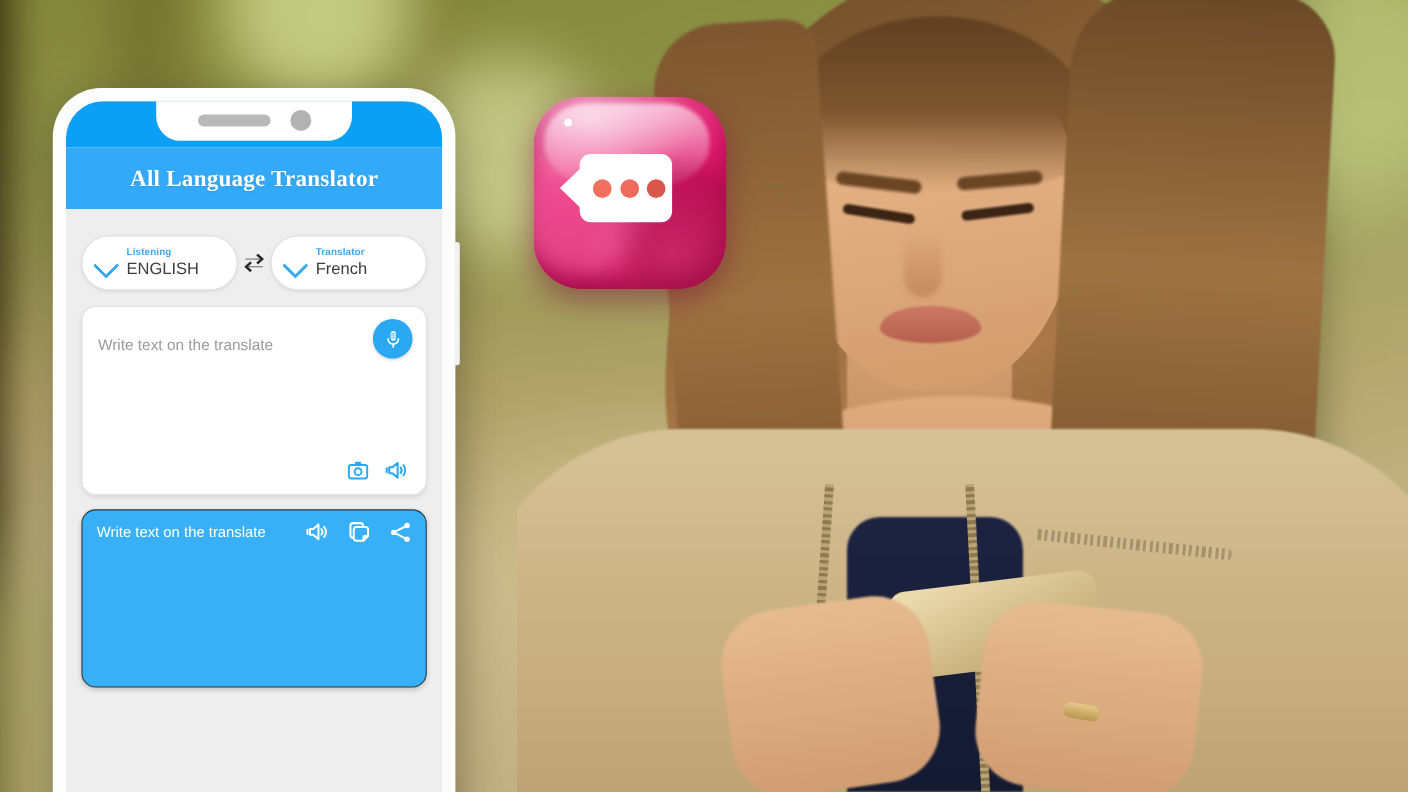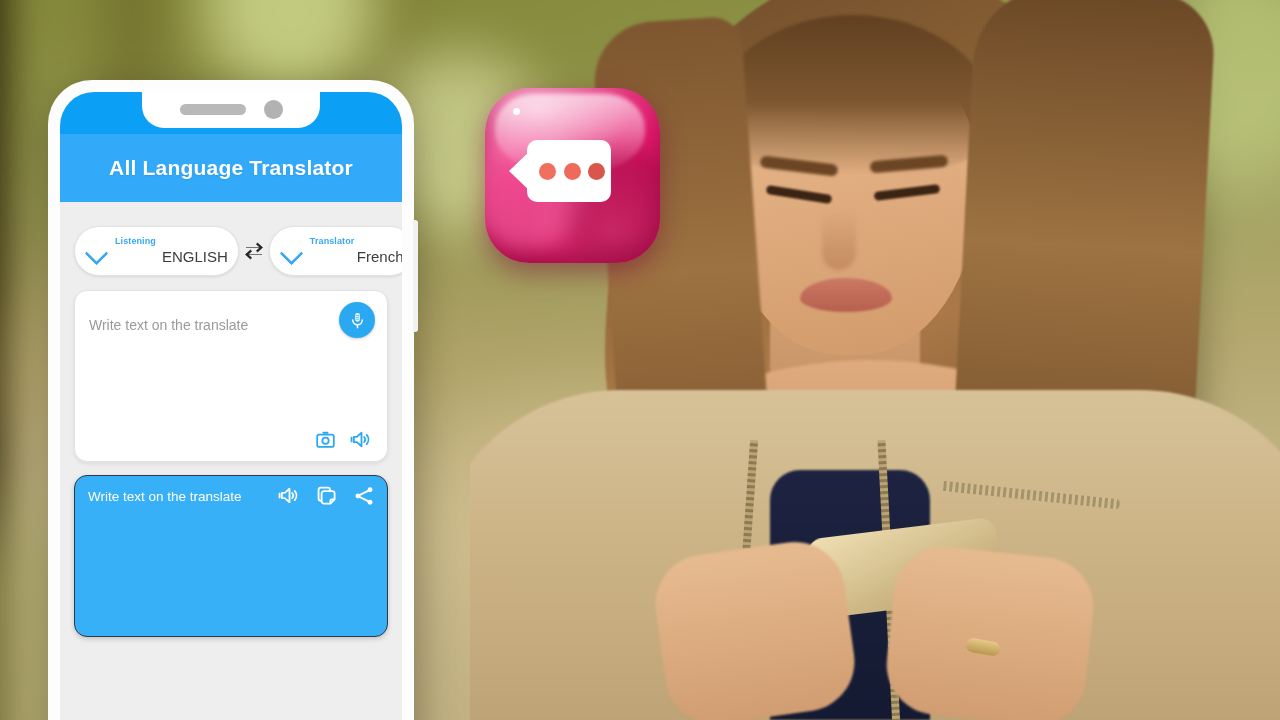--- a/index.html
+++ b/index.html
@@ -200,21 +200,21 @@
   .statusbar{ height:42px; background:#0b9ff5; }
   .notch{
     position:absolute; left:50%; top:-2px; transform:translateX(-50%);
     width:178px; height:38px; background:#fff; border-radius:0 0 22px 22px;
     display:flex; align-items:center; justify-content:center; gap:18px;
     z-index:4;
   }
   .notch .speaker-grill{ width:66px; height:11px; background:#b9b9b9; border-radius:6px; }
   .notch .front-cam{ width:19px; height:19px; background:#b2b2b2; border-radius:50%; }
   .appbar{
-    height:68px; background:#33aaf9; display:flex; align-items:center; justify-content:center;
+    height:56px; background:#33aaf9; display:flex; align-items:center; justify-content:center;font-family:Liberation Serif, serif;
   }
   .appbar .title{
     color:#fff; font-size:21px; font-weight:bold; letter-spacing:.2px;
     text-shadow:0 1px 2px rgba(0,0,0,.10);
   }
   .content{ padding:24px 14px 0 14px;border-radius:29px; }
 
   
   .lang-row{ display:flex; align-items:center; gap:0; }
   .lang-pill{
@@ -223,21 +223,21 @@
     display:flex; align-items:center; padding:0 10px 0 8px; gap:6px;
   }
   .chev{ width:26px; height:26px; flex:0 0 26px; position:relative; }
   .chev:before{
     content:""; position:absolute; left:5px; top:7px; width:14px; height:14px;
     border-right:3.5px solid #37a9f3; border-bottom:3.5px solid #37a9f3;
     transform:rotate(45deg); border-radius:2px;
   }
   .lang-txt{ display:flex; flex-direction:column; line-height:1.05; }
   .lang-kind{ font-size:9px; color:#39a8f2; font-weight:bold; letter-spacing:.1px; margin-bottom:2px; }
-  .lang-name{ font-size:15px; color:#3d3d3d;margin-left:47px; }
+  .lang-name{ font-size:15px; color:#3d3d3d; }
   .swap{ width:30px; flex:0 0 30px; display:flex; align-items:center; justify-content:center; }
   .swap svg{ display:block; }
 
   
   .input-card{
     position:relative; margin-top:14px; height:172px; background:#fff;
     border:1px solid #e3e3e3; border-radius:13px; box-shadow:0 2px 4px rgba(0,0,0,.08);
   }
   .input-card .placeholder{
     position:absolute; left:14px; top:26px; font-size:14px; color:#9a9a9a;

